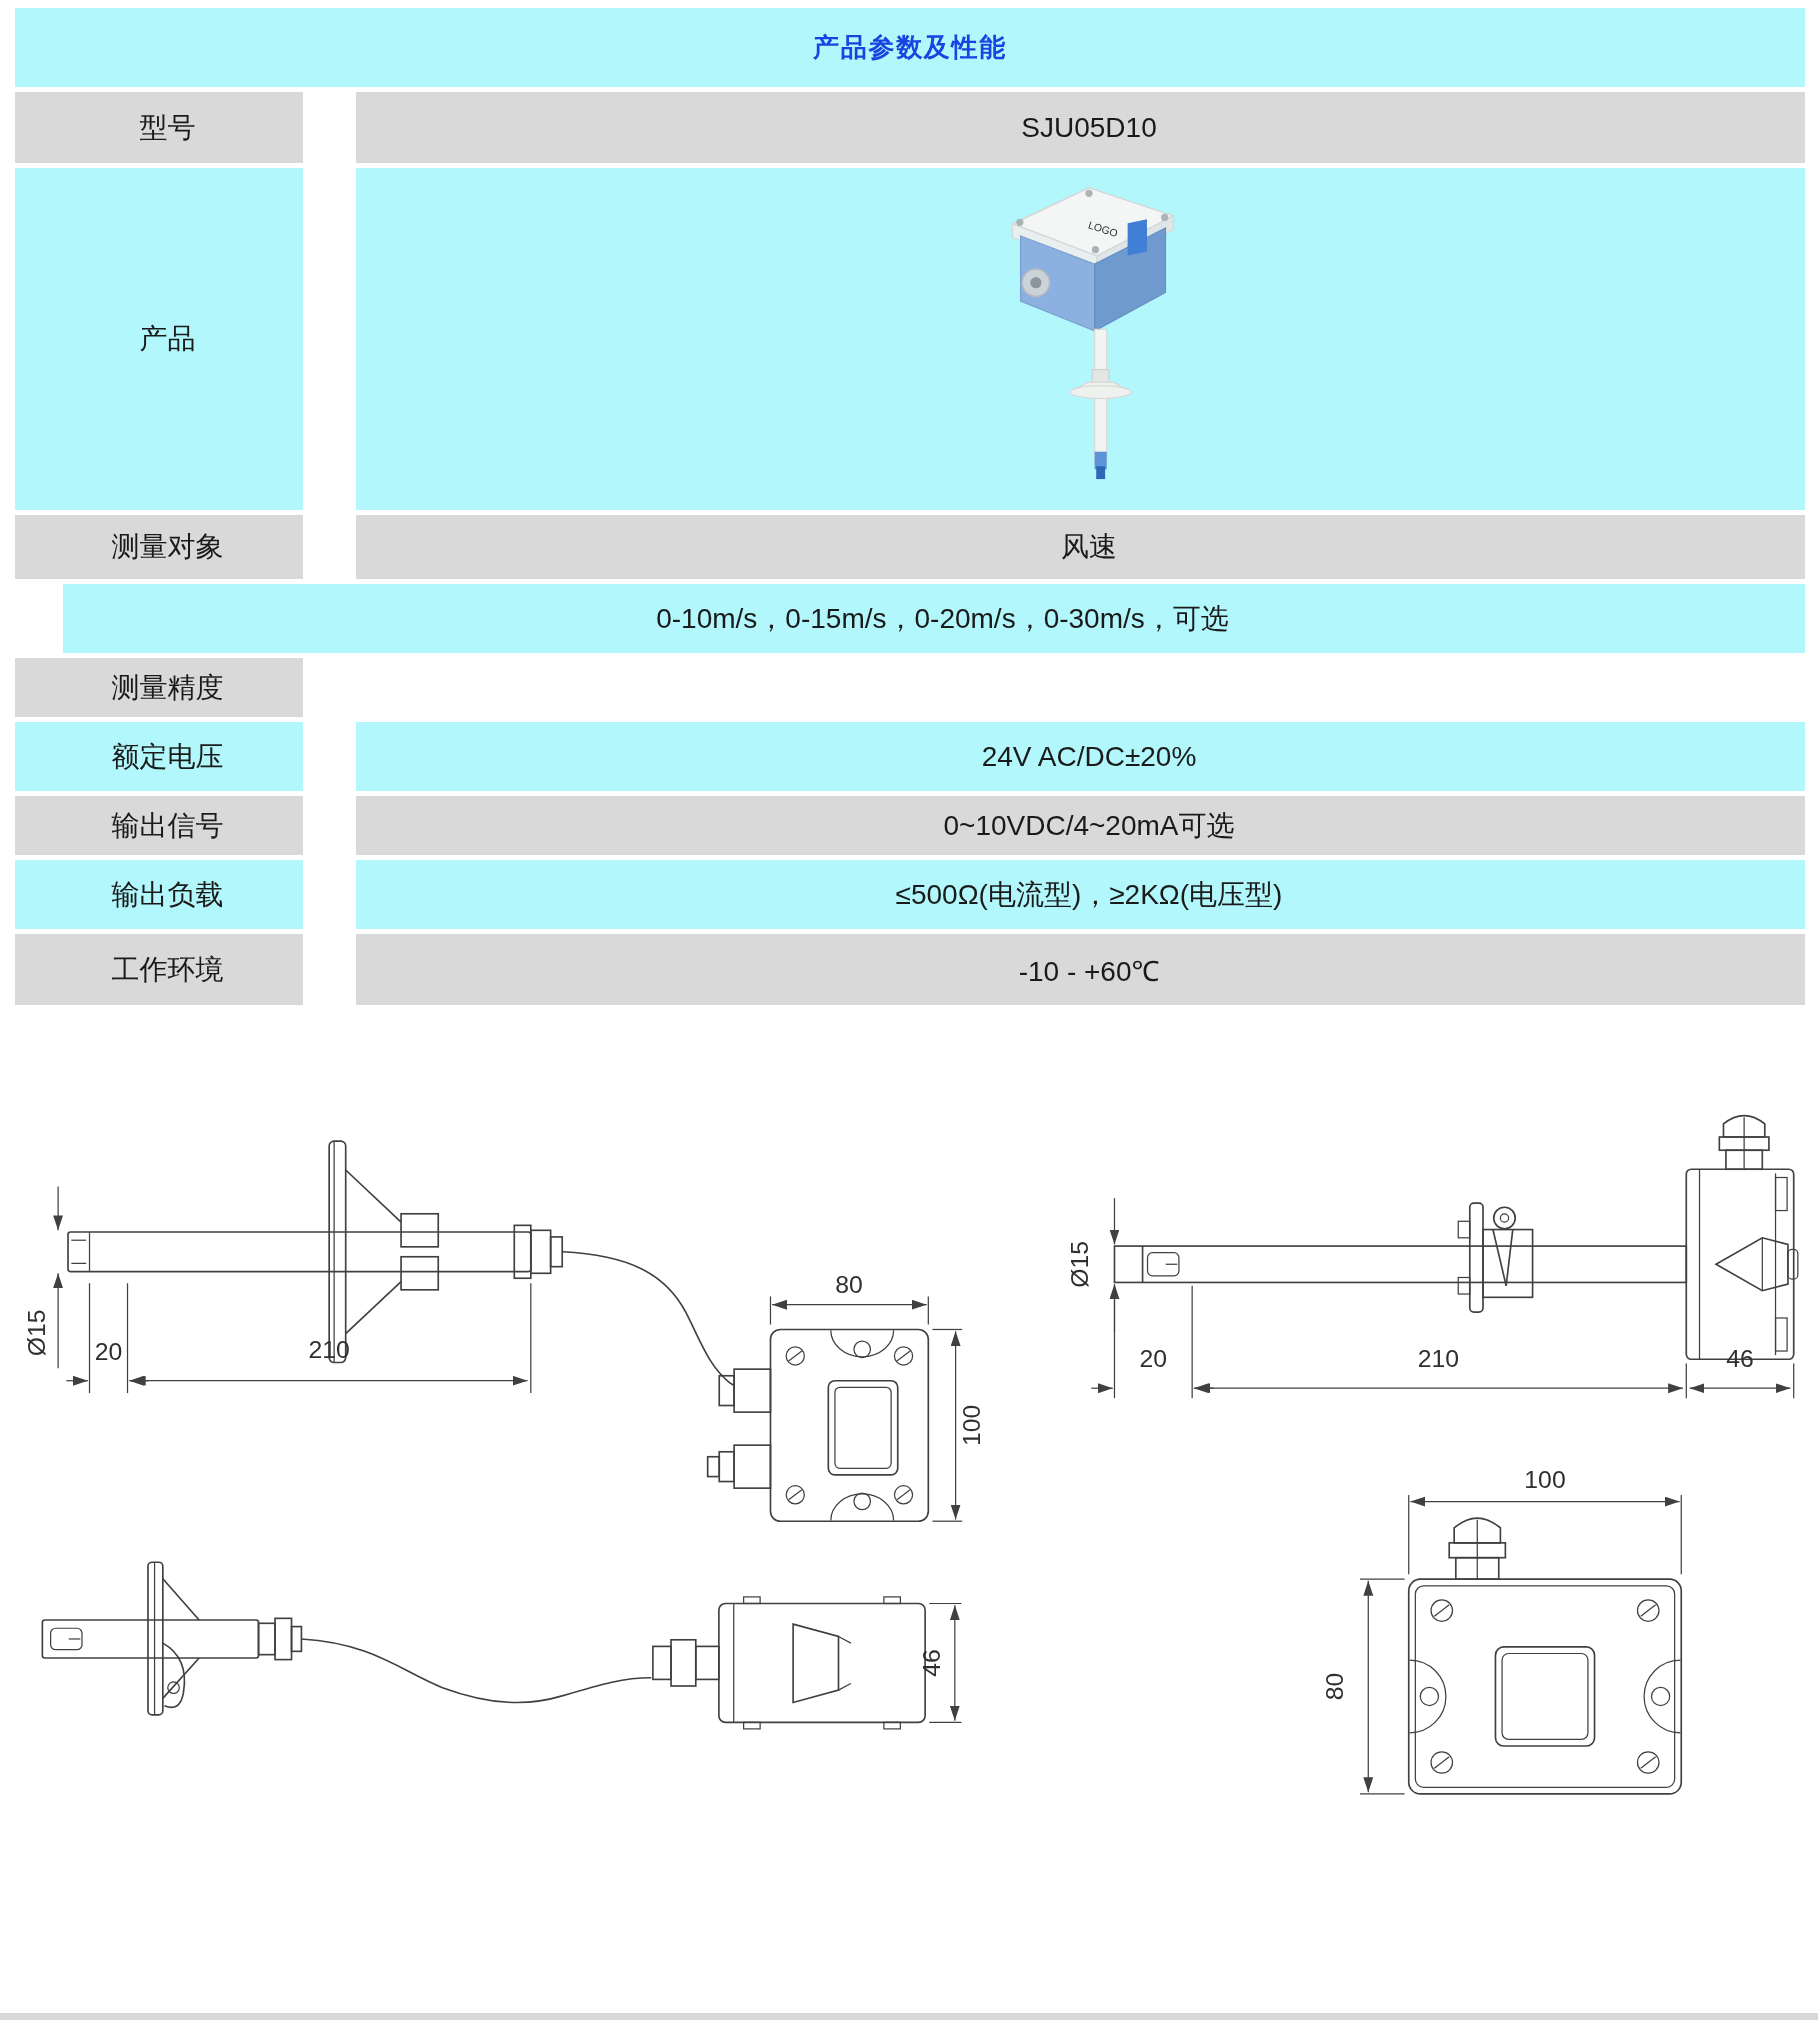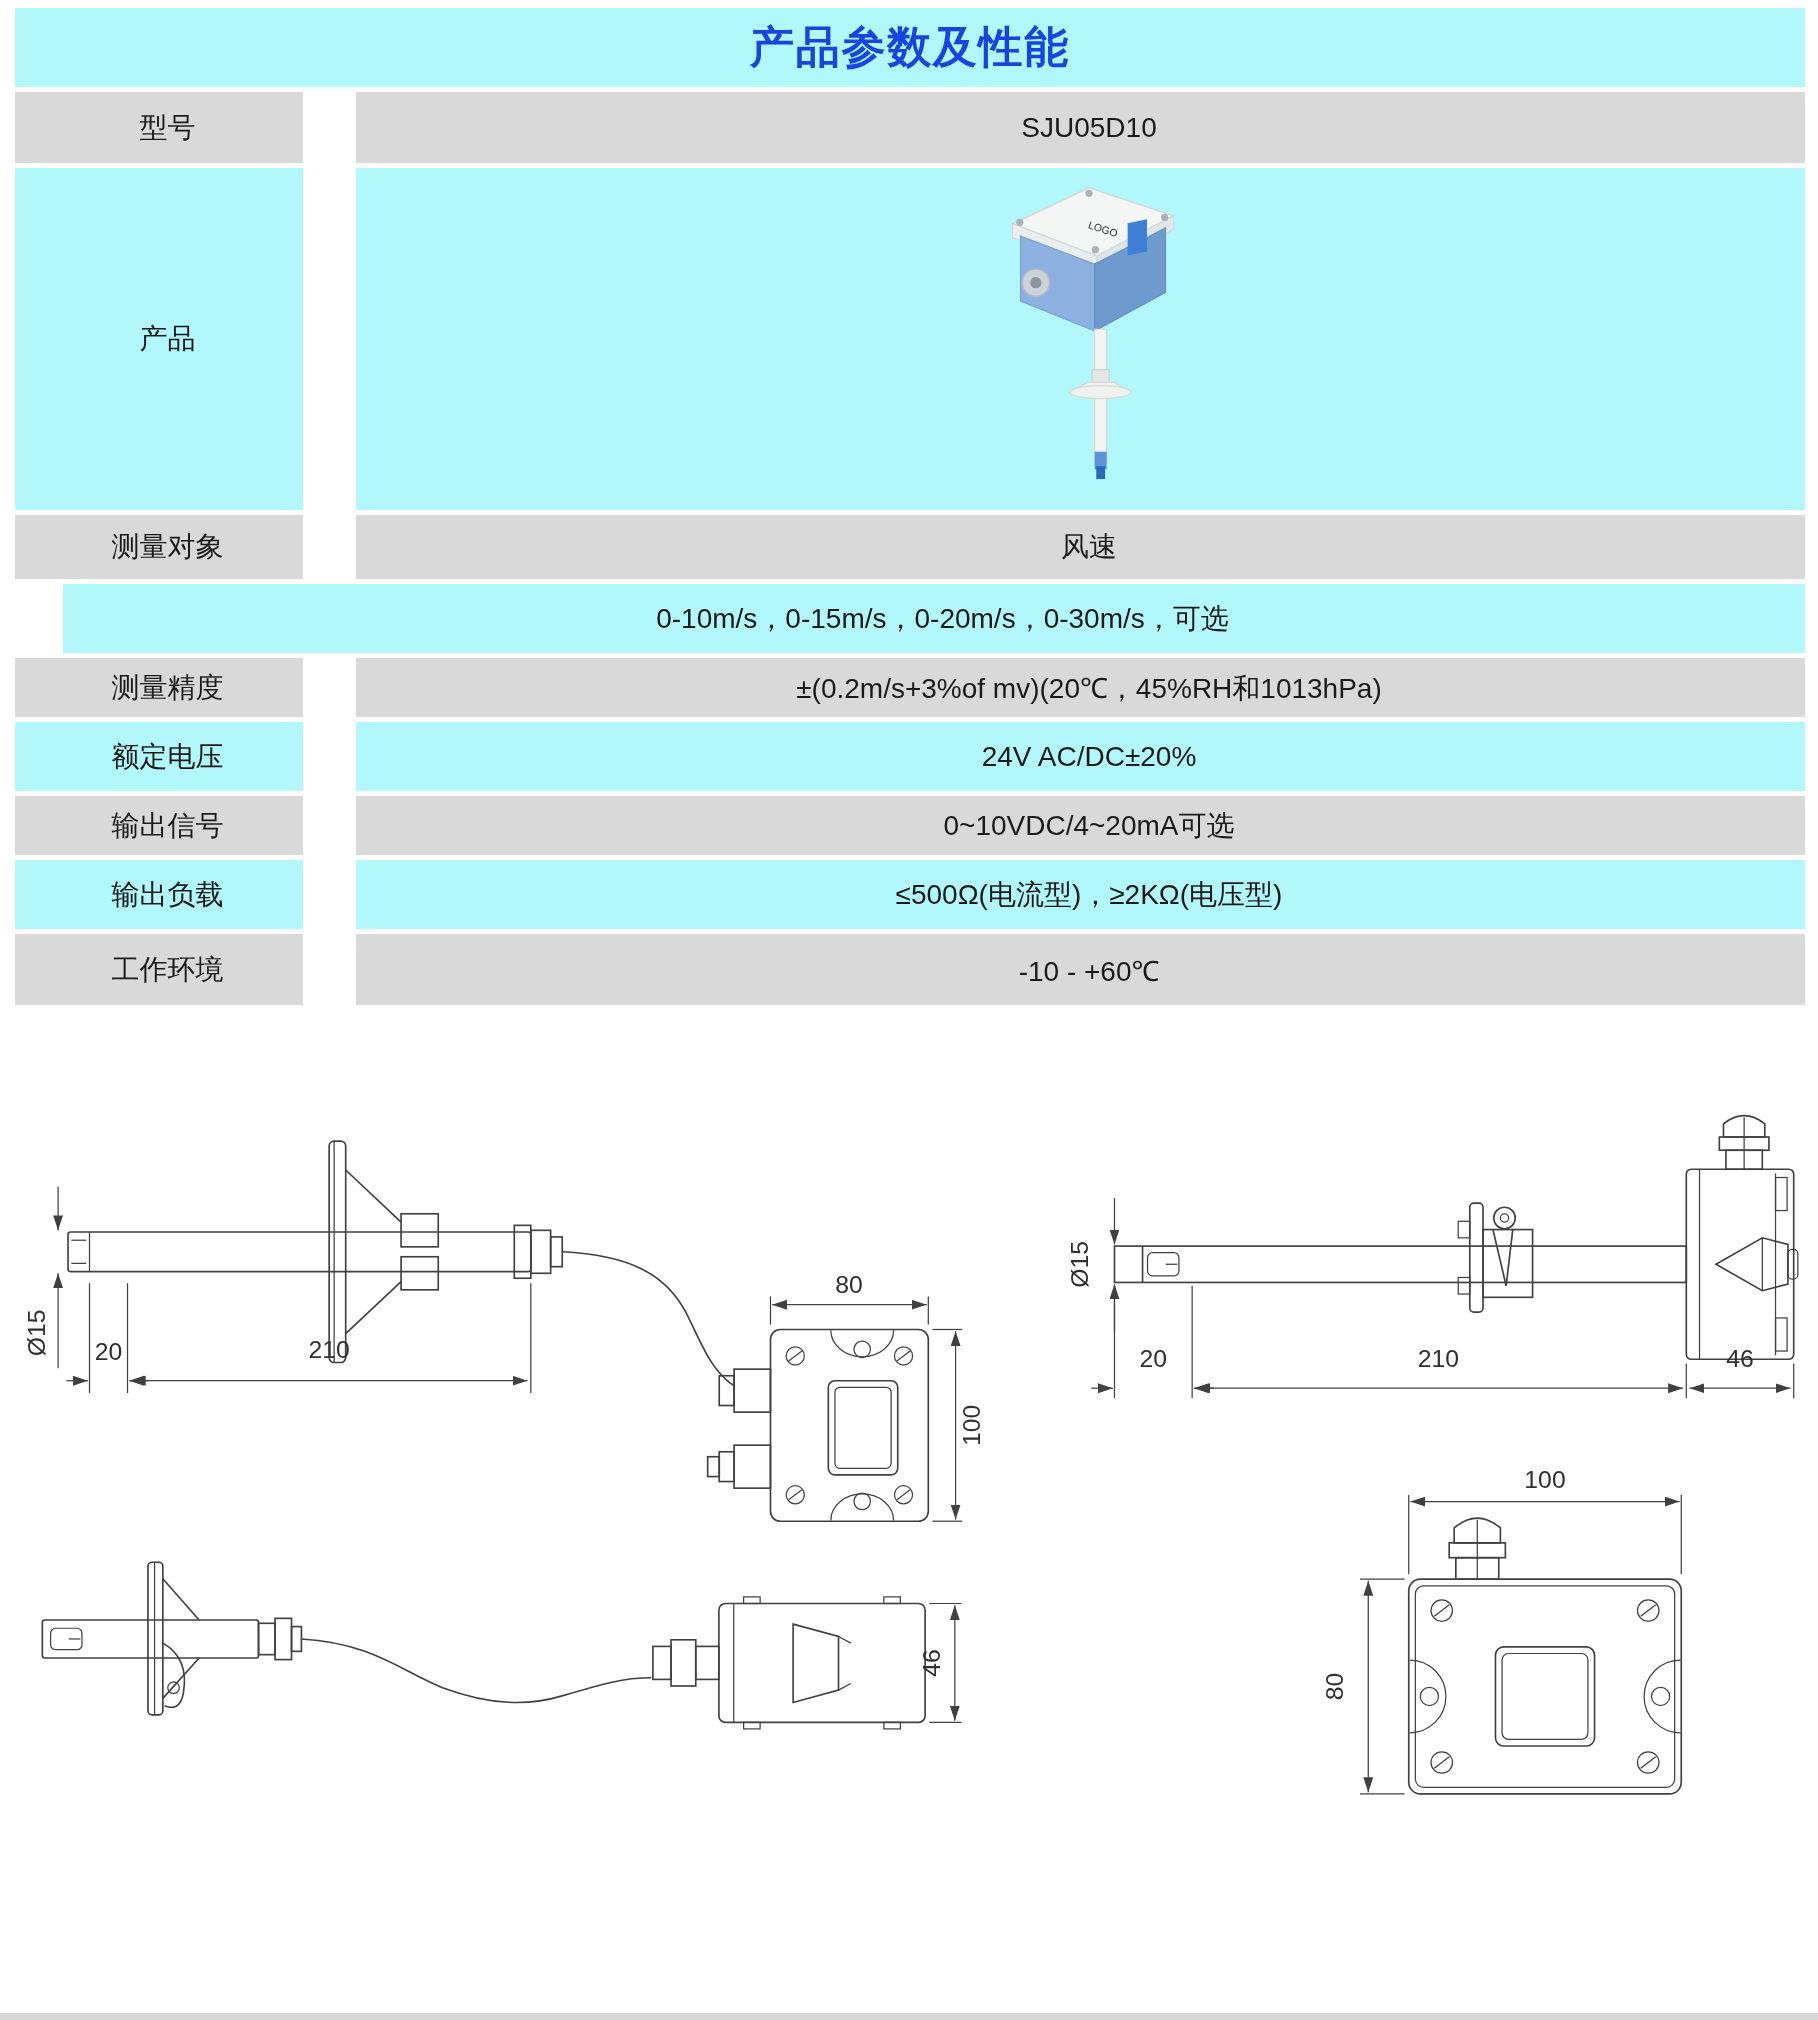--- a/index.html
+++ b/index.html
@@ -1,19 +1,19 @@
 <!DOCTYPE html>
 <html style="font-size:13.2px"><head>
 <meta charset="utf-8">
 <style>
   html,body{margin:0;padding:0;background:#ffffff;}
   body{width:1818px;height:2020px;position:relative;font-family:"Liberation Sans",sans-serif;color:#1a1a1a;}
   .spec-table{position:absolute;left:15px;top:8.3px;width:1790px;}
   .title-row{height:79px;background:#b2f7fb;display:flex;align-items:center;justify-content:center;margin-bottom:5px;}
-  .title-row span{font-size:44px;font-weight:bold;color:#1745e0;letter-spacing:1.7px;}
+  .title-row span{font-size:26px;font-weight:bold;color:#1745e0;letter-spacing:1.7px;}
   .row{display:flex;gap:5px;margin-bottom:5px;}
   .cell{display:flex;align-items:center;justify-content:center;font-size:28px;padding-left:17px;}
   .lbl{width:271px;flex:none;}
   .val{flex:1;margin-left:48px;}
   .bg-gray{background:#d9d9d9;}
   .bg-cyan{background:#b2f7fb;}
   .h86{height:71px}.h414{height:342px}.h78{height:64px}.h84{height:69px}.h88{height:59px}
   .fig{position:absolute;}
   svg text{font-family:"Liberation Sans",sans-serif;fill:#2f2f2f;}
   .dimtxt{font-size:30px;}
@@ -70,21 +70,20 @@
     <div class="cell lbl bg-gray h78">测量对象</div>
     <div class="cell val bg-gray h78">风速</div>
   </div>
 
   <div class="row">
     <div class="cell val bg-cyan h84">0-10m/s，0-15m/s，0-20m/s，0-30m/s，可选</div>
   </div>
 
   <div class="row">
     <div class="cell lbl bg-gray h88">测量精度</div>
-    <div class="cell val bg-gray h88">±(0.2m/s+3%of mv)(20℃，45%RH和1013hPa)</div>
   </div>
 
   <div class="row">
     <div class="cell lbl bg-cyan h84">额定电压</div>
     <div class="cell val bg-cyan h84">24V AC/DC±20%</div>
   </div>
 
   <div class="row">
     <div class="cell lbl bg-gray h88">输出信号</div>
     <div class="cell val bg-gray h88">0~10VDC/4~20mA可选</div>

